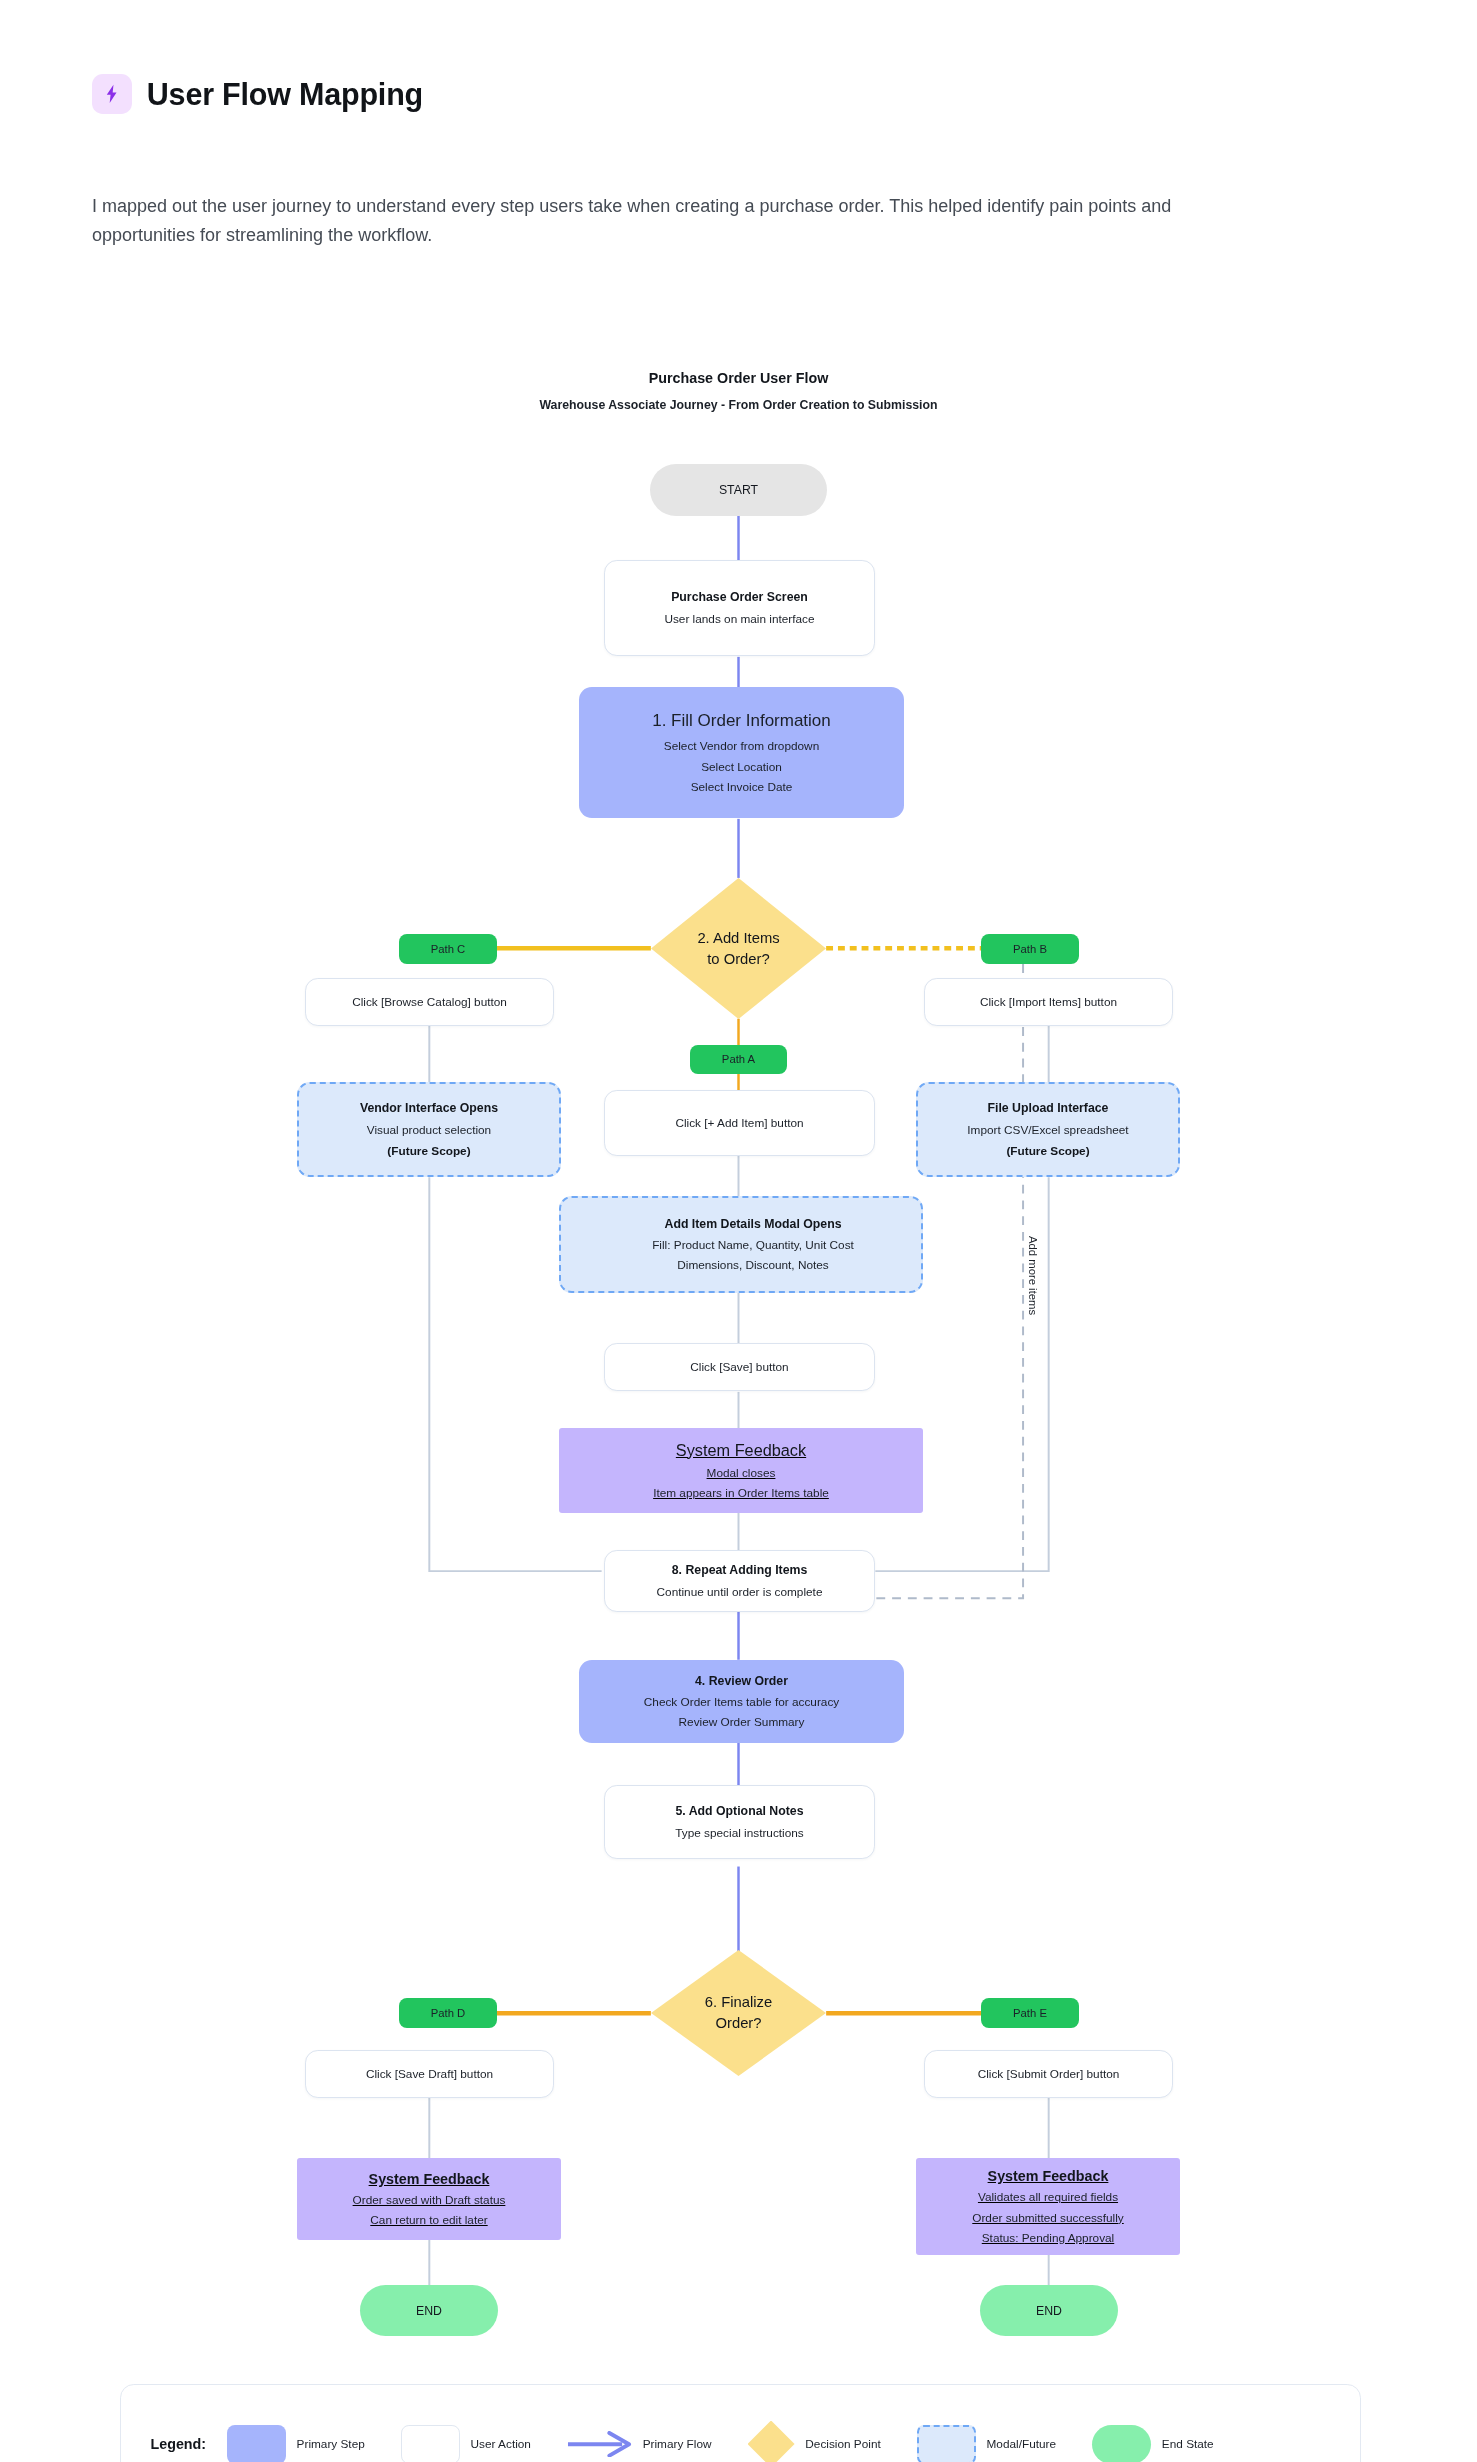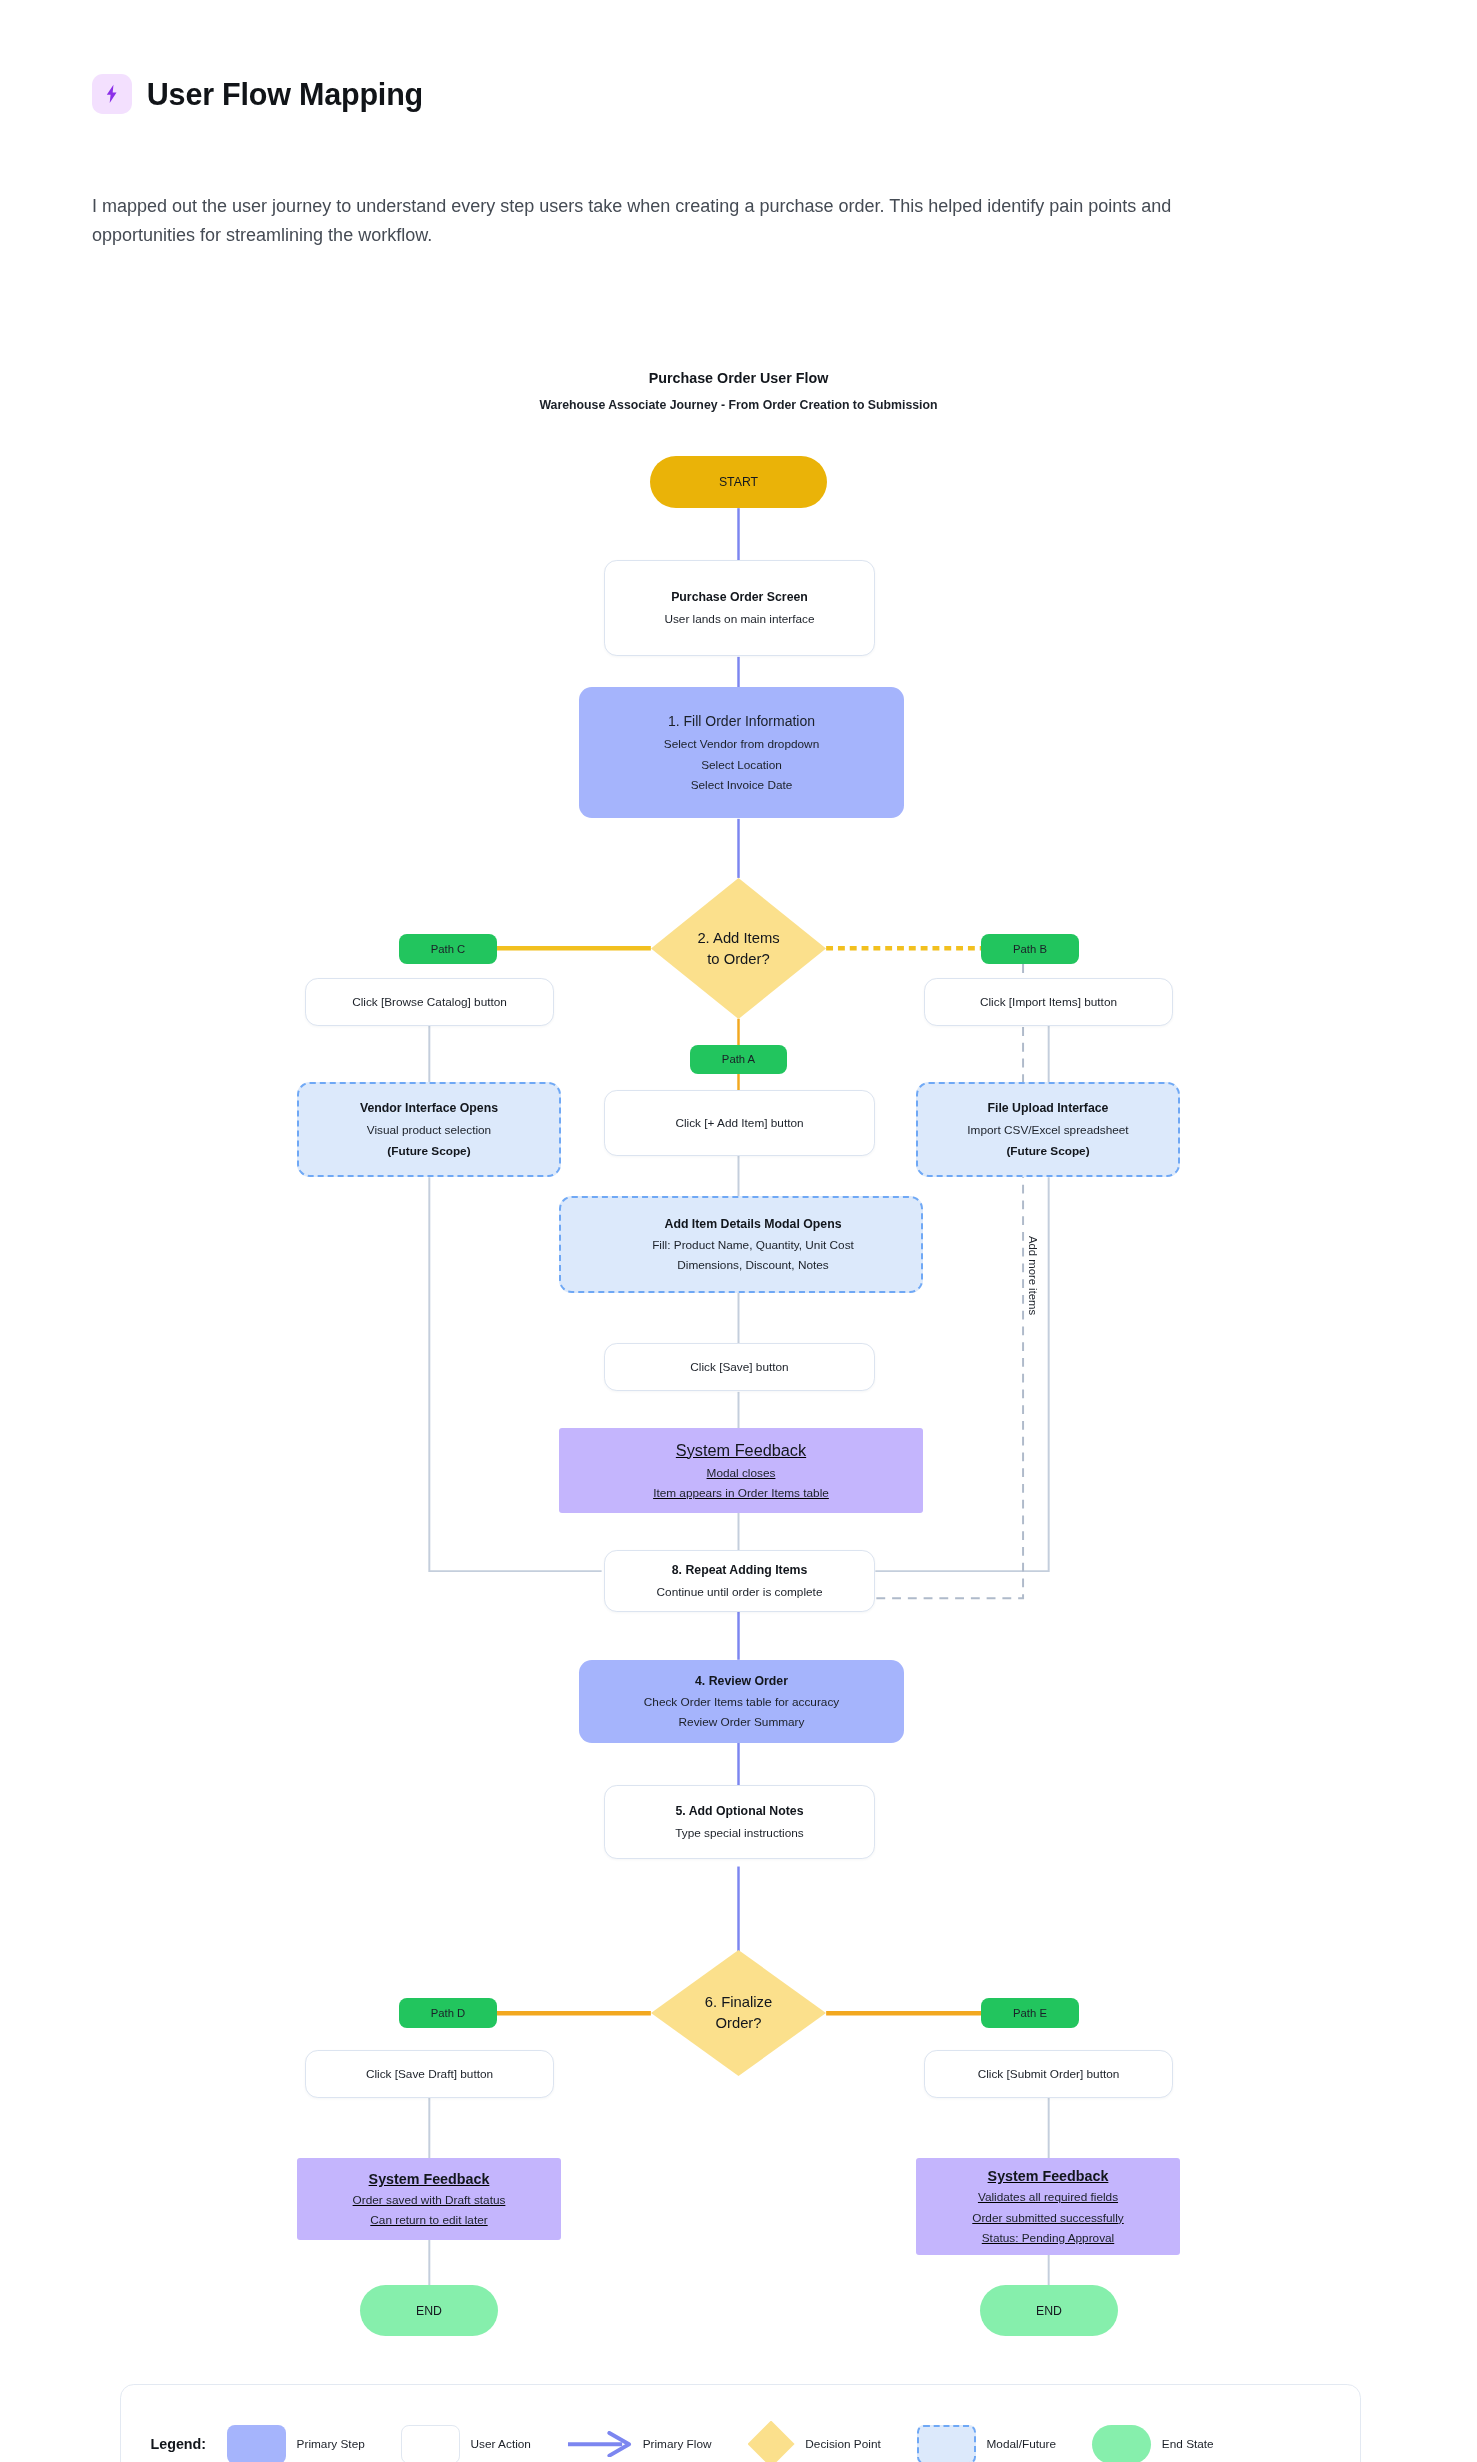--- a/index.html
+++ b/index.html
@@ -30,21 +30,21 @@
   #flow-svg { position: absolute; left: 0; top: 0; width: 1477px; height: 2516px; pointer-events: none; }
 
   .node { position: absolute; display: flex; flex-direction: column; align-items: center;
           justify-content: center; text-align: center; }
 
   .n-title { font-weight: 700; color: #12161c; }
   .n-line  { color: #1b2028; }
 
   
   .pill { border-radius: 492px; }
-  .start-pill { background: #eab308; }
+  .start-pill { background: #e5e5e5; margin-top: 8px; }
   .end-pill   { background: #86EFAC; }
   .pill .n-line { font-size: 12.3px; font-weight: 400; color: #14181f; }
 
   
   .card-white {
     background: #ffffff; border: 1px solid #DCE4F0; border-radius: 12.8px;
     box-shadow: 0 1px 2.5px rgba(25,40,70,0.045);
   }
   
   .card-primary { background: #A5B4FC; border-radius: 12.8px; }
@@ -190,21 +190,21 @@
   </div>
 
   <div class="node card-white" style="left:604px; top:560px; width:271px; height:96px;">
     <div class="n-title">Purchase Order Screen</div>
     <div class="lines" style="margin-top:8.4px;">
       <div class="n-line">User lands on main interface</div>
     </div>
   </div>
 
   <div class="node card-primary" style="left:579px; top:687px; width:325px; height:131px;">
-    <div class="n-line" style="font-size:14px;text-align:right;">1. Fill Order Information</div>
+    <div class="n-line" style="font-size:17px;text-align:right;">1. Fill Order Information</div>
     <div class="lines tight" style="margin-top:8.4px;">
       <div class="n-line">Select Vendor from dropdown</div>
       <div class="n-line">Select Location</div>
       <div class="n-line">Select Invoice Date</div>
     </div>
   </div>
 
   <div class="diamond" style="left:651px; top:878px; width:175px; height:141px;">
     <div class="dshape"></div>
     <div class="dtext">

